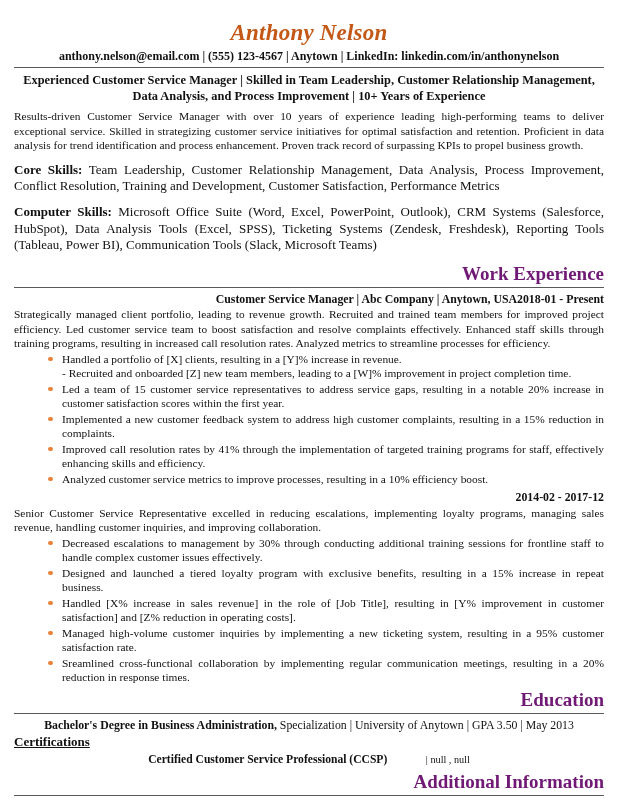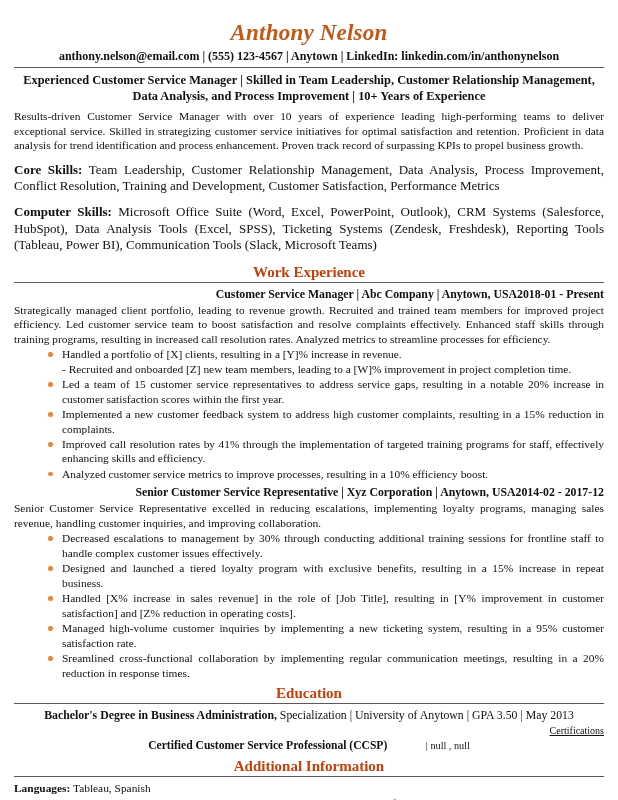--- a/index.html
+++ b/index.html
@@ -63,23 +63,23 @@
   .skill-line {
     font-size: 13px;
     line-height: 1.28;
     text-align: justify;
     margin: 0 0 9px 0;
   }
   .skill-line b { font-weight: bold; }
 
   
   .section-title {
-    text-align: center;
-    color: #c2410c;
-    font-size: 15px;
+    text-align: right;
+    color: #701a75;
+    font-size: 19px;
     font-weight: bold;
     line-height: 1.2;
     margin: 3px 0 1px 0;
   }
 
   
   .job-head {
     display: flex;
     justify-content: flex-end;
     align-items: baseline;
@@ -126,23 +126,23 @@
 
   
   .edu-line {
     text-align: center;
     font-size: 11.8px;
     line-height: 1.3;
     margin: 1px 0 1px 0;
   }
   .edu-line .degree { font-weight: bold; }
   .cert-heading {
-    text-align: right;
-    font-size: 10px;
-    font-weight: normal;
+    text-align: left;
+    font-size: 13px;
+    font-weight: bold;
     text-decoration: underline;
     line-height: 1.3;
     margin: 1px 0 1px 0;
   }
   .cert-line {
     text-align: center;
     font-size: 11.6px;
     line-height: 1.3;
     margin: 0 0 4px 0;
   }
@@ -184,21 +184,20 @@
   <p class="job-desc">Strategically managed client portfolio, leading to revenue growth. Recruited and trained team members for improved project efficiency. Led customer service team to boost satisfaction and resolve complaints effectively. Enhanced staff skills through training programs, resulting in increased call resolution rates. Analyzed metrics to streamline processes for efficiency.</p>
   <ul class="bullets">
     <li><span>Handled a portfolio of [X] clients, resulting in a [Y]% increase in revenue.</span><span class="subline">- Recruited and onboarded [Z] new team members, leading to a [W]% improvement in project completion time.</span></li>
     <li>Led a team of 15 customer service representatives to address service gaps, resulting in a notable 20% increase in customer satisfaction scores within the first year.</li>
     <li>Implemented a new customer feedback system to address high customer complaints, resulting in a 15% reduction in complaints.</li>
     <li>Improved call resolution rates by 41% through the implementation of targeted training programs for staff, effectively enhancing skills and efficiency.</li>
     <li>Analyzed customer service metrics to improve processes, resulting in a 10% efficiency boost.</li>
   </ul>
 
   <div class="job-head">
-    <span class="left">Senior Customer Service Representative | Xyz Corporation  |  Anytown, USA</span>
     <span class="right">2014-02 - 2017-12</span>
   </div>
   <p class="job-desc">Senior Customer Service Representative excelled in reducing escalations, implementing loyalty programs, managing sales revenue, handling customer inquiries, and improving collaboration.</p>
   <ul class="bullets">
     <li>Decreased escalations to management by 30% through conducting additional training sessions for frontline staff to handle complex customer issues effectively.</li>
     <li>Designed and launched a tiered loyalty program with exclusive benefits, resulting in a 15% increase in repeat business.</li>
     <li>Handled [X% increase in sales revenue] in the role of [Job Title], resulting in [Y% improvement in customer satisfaction] and [Z% reduction in operating costs].</li>
     <li>Managed high-volume customer inquiries by implementing a new ticketing system, resulting in a 95% customer satisfaction rate.</li>
     <li>Sreamlined cross-functional collaboration by implementing regular communication meetings, resulting in a 20% reduction in response times.</li>
   </ul>

